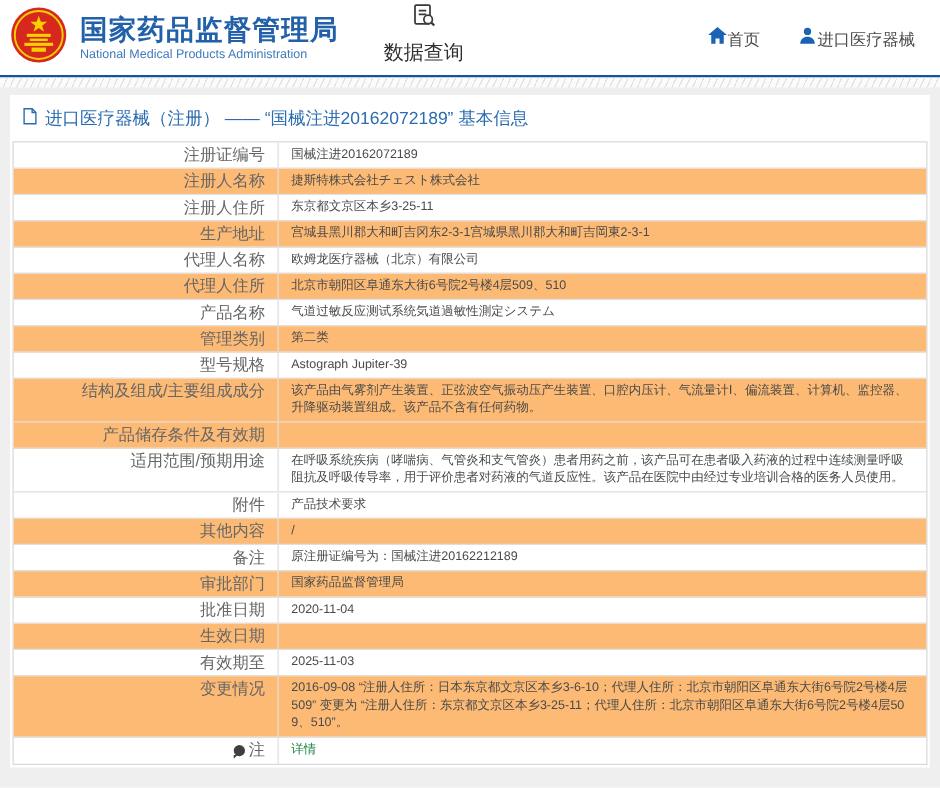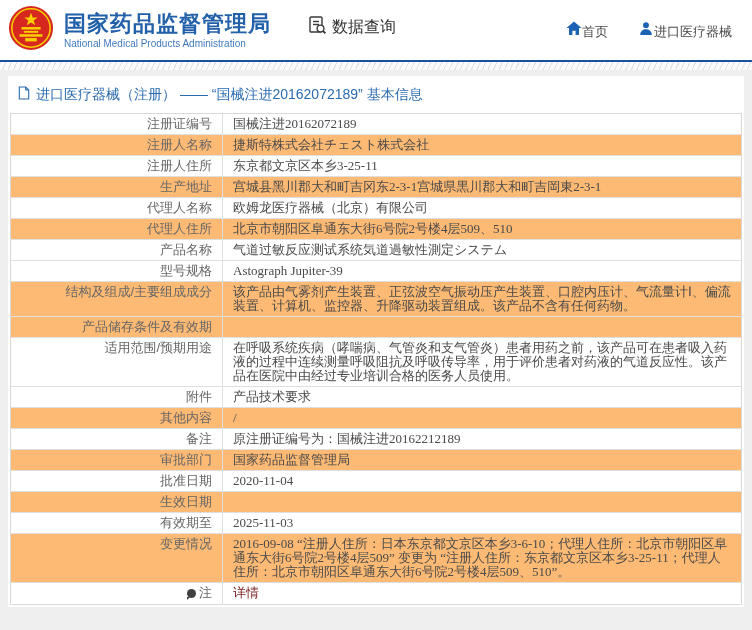--- a/index.html
+++ b/index.html
@@ -18,21 +18,21 @@
   }
   .logo { display: flex; align-items: center; }
   .logo-text { margin-left: 10px; }
   .logo-title {
     font-size: 22px; font-weight: bold; color: #2260aa;
     letter-spacing: 1px; line-height: 24px;
   }
   .logo-sub { font-size: 10px; color: #4179bb; margin-top: 2px; }
   .data-query {
     margin-left: 36px; display: flex; align-items: center; gap: 5px;
-    font-size: 16px; color: #2f2f2f; cursor: pointer; margin-top: -6px;
+    font-size: 16px; color: #2f2f2f; cursor: pointer; margin-top: -6px; flex-direction: column;
   }
   .top-nav { margin-left: auto; display: flex; gap: 30px; }
   .nav-item {
     display: flex; flex-direction: row; align-items: center;
     font-size: 13px; color: #4a4a4a; cursor: pointer; text-decoration: none; font-family: Liberation Serif, serif;
   }
   .nav-item .nav-label { margin-top: 3px; }
   .blue-line { height: 2px; background: #14539e; }
   .hatch-strip {
     height: 8px; background: #fbfbfb;
@@ -53,25 +53,24 @@
   .t-label {
     flex: 0 0 212px; width: 212px;
     border-right: 1px solid #dfdfdf;
     text-align: left; padding: 3px 10px 3px 4px;
     font-size: 13px; line-height: 14px; color: #666;
     display: flex; justify-content: flex-end; align-items: flex-start;
   }
   .t-label .lbl-inner { display: inline-block; }
   .t-value {
     flex: 1 1 auto; padding: 3px 10px;
-    font-size: 13px; line-height: 14px; color: #4a4a4a;
+    font-size: 10px; line-height: 14px; color: #4a4a4a;
     word-break: break-all;
-    font-family: Liberation Serif, serif;
-  }
-  .t-value a.detail-link { color: #7f1d1d; text-decoration: none; cursor: pointer; }
+  }
+  .t-value a.detail-link { color: #15803d; text-decoration: none; cursor: pointer; }
   .note-icon {
     display: inline-block; width: 9px; height: 9px;
     background: #3f3f3f; border-radius: 50%;
     margin-right: 3px; position: relative; top: 1px;
   }
   .note-icon::after {
     content: ""; position: absolute; left: 0; bottom: -2px;
     width: 0; height: 0;
     border-top: 3px solid #3f3f3f; border-right: 3px solid transparent;
   }
@@ -182,20 +181,26 @@
             <span class="lbl-inner">代理人住所</span>
           </div>
           <div class="t-value">北京市朝阳区阜通东大街6号院2号楼4层509、510</div>
         </div>
         <div class="t-row">
           <div class="t-label">
             <span class="lbl-inner">产品名称</span>
           </div>
           <div class="t-value">气道过敏反应测试系统気道過敏性測定システム</div>
         </div>
+        <div class="t-row alt">
+          <div class="t-label">
+            <span class="lbl-inner">管理类别</span>
+          </div>
+          <div class="t-value">第二类</div>
+        </div>
         <div class="t-row">
           <div class="t-label">
             <span class="lbl-inner">型号规格</span>
           </div>
           <div class="t-value">Astograph Jupiter-39</div>
         </div>
         <div class="t-row alt">
           <div class="t-label">
             <span class="lbl-inner">结构及组成/主要组成成分</span>
           </div>

